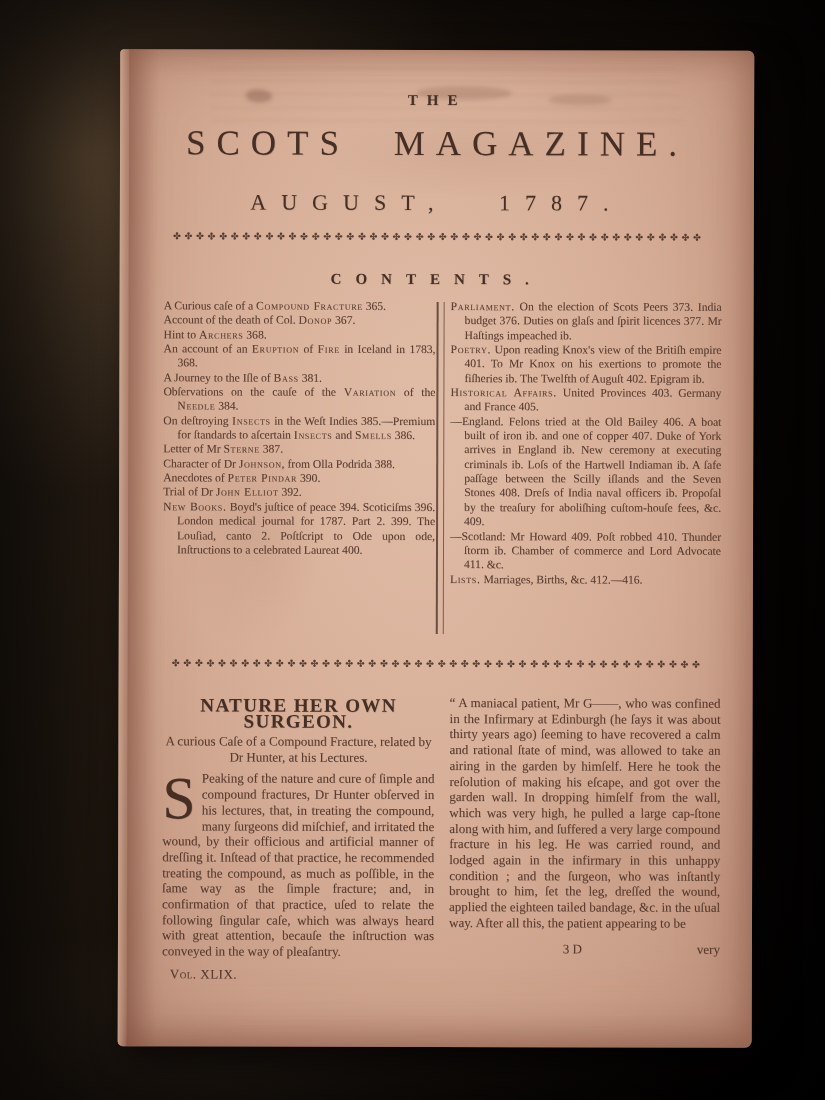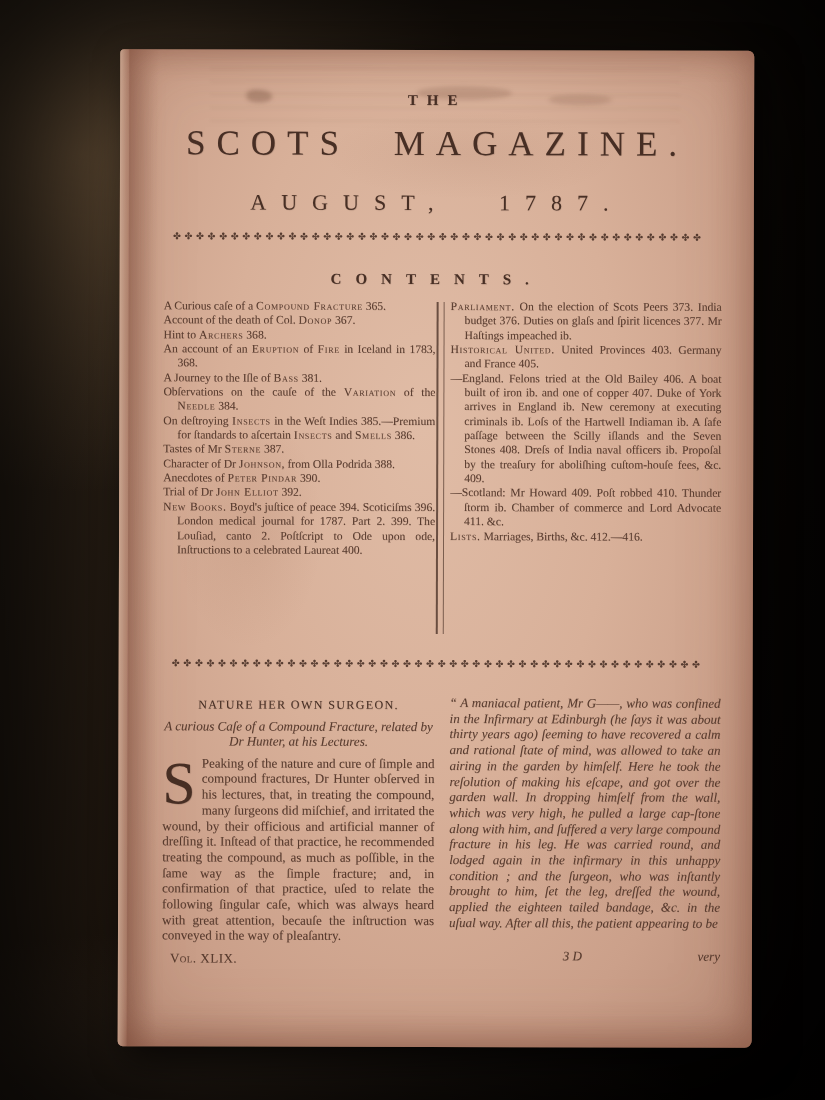--- a/index.html
+++ b/index.html
@@ -46,21 +46,21 @@
   .smudge-3{left:428px;top:44px;width:64px;height:11px;background:rgba(92,56,40,0.16);border-radius:50%;}
   .ghost-top{
     position:absolute;left:90px;top:18px;width:470px;height:64px;filter:blur(1.5px);opacity:0.5;
     background:repeating-linear-gradient(180deg, rgba(95,58,42,0.10) 0 2px, transparent 2px 13px);
     pointer-events:none;
   }
 
   .ink{color:rgba(64,40,30,0.93);text-shadow:0.4px 0.4px 0.7px rgba(64,40,30,0.30);}
   .ink-body{color:rgba(78,50,38,0.90);text-shadow:0.3px 0.3px 0.6px rgba(78,50,38,0.28);}
   .sc{font-variant:small-caps;letter-spacing:0.7px;}
-  .it{font-style:italic;}
+  .it{}
 
   .masthead-the{position:absolute;top:42px;left:0;right:0;text-align:center;
     font-size:15px;letter-spacing:9px;font-weight:bold;}
   .masthead-title{position:absolute;top:74px;left:0;right:0;text-align:center;
     font-size:35px;letter-spacing:11px;word-spacing:24px;white-space:nowrap;}
   .masthead-issue{position:absolute;top:140px;left:0;right:0;text-align:center;
     font-size:22px;letter-spacing:15px;word-spacing:30px;white-space:nowrap;}
   .ornament-row{position:absolute;left:38px;right:34px;text-align:center;
     font-family:"DejaVu Sans",sans-serif;font-size:9.5px;letter-spacing:3.6px;
     white-space:nowrap;overflow:hidden;color:rgba(64,40,30,0.85);}
@@ -71,27 +71,27 @@
 
   .toc-col{position:absolute;top:250px;font-size:11.6px;line-height:14.35px;text-align:justify;}
   .toc-left{left:44px;width:272px;}
   .toc-right{left:331px;width:271px;}
   .toc-item{padding-left:14px;text-indent:-14px;}
   .toc-rule{position:absolute;left:317px;top:252px;height:332px;width:5px;
     border-left:2px solid rgba(62,38,28,0.72);border-right:1.5px solid rgba(62,38,28,0.62);}
 
   .article-col{position:absolute;font-size:13px;line-height:15.7px;text-align:justify;}
   .article-left{left:44px;top:648px;width:272px;}
-  .article-right{left:331px;top:645px;width:271px;font-style:italic;}
-  .article-title{text-align:center;font-size:12px;letter-spacing:1.4px;margin:0 0 5px 0;font-weight:normal;}
+  .article-right{left:331px;top:645px;width:271px;}
+  .article-title{text-align:center;font-size:19px;letter-spacing:1.4px;margin:0 0 5px 0;font-weight:bold;}
   .article-subtitle{text-align:center;font-size:13px;line-height:15.5px;margin:0 0 6px 0;}
   .body-para{margin:0;}
   .dropcap{float:left;font-size:60px;line-height:48px;padding:4px 6px 0 0;}
   .vol-line{margin-top:7px;padding-left:8px;letter-spacing:0.5px;}
-  .sig-row{display:flex;margin-top:17px;}
+  .sig-row{display:flex;margin-top:10px;}
   .sig{margin-left:42%;}
   .catchword{margin-left:auto;}
 </style>
 </head>
 <body>
 
 <div class="scene">
   <div class="page">
 
     <div class="ghost-top"></div>
@@ -111,30 +111,31 @@
     <div class="contents-header ink">CONTENTS.</div>
 
     <div class="toc-col toc-left ink-body">
         <div class="toc-item"><span>A Curious caſe of a </span><span class="sc">Compound Fracture</span><span> 365.</span></div>
         <div class="toc-item"><span>Account of the death of Col. </span><span class="sc">Donop</span><span> 367.</span></div>
         <div class="toc-item"><span>Hint to </span><span class="sc">Archers</span><span> 368.</span></div>
         <div class="toc-item"><span>An account of an </span><span class="sc">Eruption</span><span> of </span><span class="sc">Fire</span><span> in Iceland in 1783, 368.</span></div>
         <div class="toc-item"><span>A Journey to the Iſle of </span><span class="sc">Bass</span><span> 381.</span></div>
         <div class="toc-item"><span>Obſervations on the cauſe of the </span><span class="sc">Variation</span><span> of the </span><span class="sc">Needle</span><span> 384.</span></div>
         <div class="toc-item"><span>On deſtroying </span><span class="sc">Insects</span><span> in the Weſt Indies 385.—Premium for ſtandards to aſcertain </span><span class="sc">Insects</span><span> and </span><span class="sc">Smells</span><span> 386.</span></div>
-        <div class="toc-item"><span>Tastes of Mr </span><span class="sc">Sterne</span><span> 387.</span></div>
+        <div class="toc-item"><span>Letter of Mr </span><span class="sc">Sterne</span><span> 387.</span></div>
         <div class="toc-item"><span>Character of Dr </span><span class="sc">Johnson</span><span>, from Olla Podrida 388.</span></div>
         <div class="toc-item"><span>Anecdotes of </span><span class="sc">Peter Pindar</span><span> 390.</span></div>
         <div class="toc-item"><span>Trial of Dr </span><span class="sc">John Elliot</span><span> 392.</span></div>
         <div class="toc-item"><span class="sc">New Books.</span><span> Boyd's juſtice of peace 394. Scoticiſms 396. London medical journal for 1787. Part 2. 399. The Louſiad, canto 2. Poſtſcript to Ode upon ode, Inſtructions to a celebrated Laureat 400.</span></div>
       </div>
     <div class="toc-rule"></div>
     <div class="toc-col toc-right ink-body">
         <div class="toc-item"><span class="sc">Parliament.</span><span> On the election of Scots Peers 373. India budget 376. Duties on glaſs and ſpirit licences 377. Mr Haſtings impeached ib.</span></div>
-        <div class="toc-item"><span class="sc">Historical United.</span><span> United Provinces 403. Germany and France 405.</span></div>
+        <div class="toc-item"><span class="sc">Poetry.</span><span> Upon reading Knox's view of the Britiſh empire 401. To Mr Knox on his exertions to promote the fiſheries ib. The Twelfth of Auguſt 402. Epigram ib.</span></div>
+        <div class="toc-item"><span class="sc">Historical Affairs.</span><span> United Provinces 403. Germany and France 405.</span></div>
         <div class="toc-item"><span>—England. Felons tried at the Old Bailey 406. A boat built of iron ib. and one of copper 407. Duke of York arrives in England ib. New ceremony at executing criminals ib. Loſs of the Hartwell Indiaman ib. A ſafe paſſage between the Scilly iſlands and the Seven Stones 408. Dreſs of India naval officers ib. Propoſal by the treaſury for aboliſhing cuſtom-houſe fees, &amp;c. 409.</span></div>
         <div class="toc-item"><span>—Scotland: Mr Howard 409. Poſt robbed 410. Thunder ſtorm ib. Chamber of commerce and Lord Advocate 411. &amp;c.</span></div>
         <div class="toc-item"><span class="sc">Lists.</span><span> Marriages, Births, &amp;c. 412.—416.</span></div>
       </div>
 
     <div class="ornament-row ornament-mid">✤✤✤✤✤✤✤✤✤✤✤✤✤✤✤✤✤✤✤✤✤✤✤✤✤✤✤✤✤✤✤✤✤✤✤✤✤✤✤✤✤✤✤✤✤✤</div>
 
     <div class="article-col article-left ink-body">
       <h2 class="article-title ink">NATURE HER OWN SURGEON.</h2>
       <div class="article-subtitle it">A curious Caſe of a Compound Fracture, related by Dr Hunter, at his Lectures.</div>

